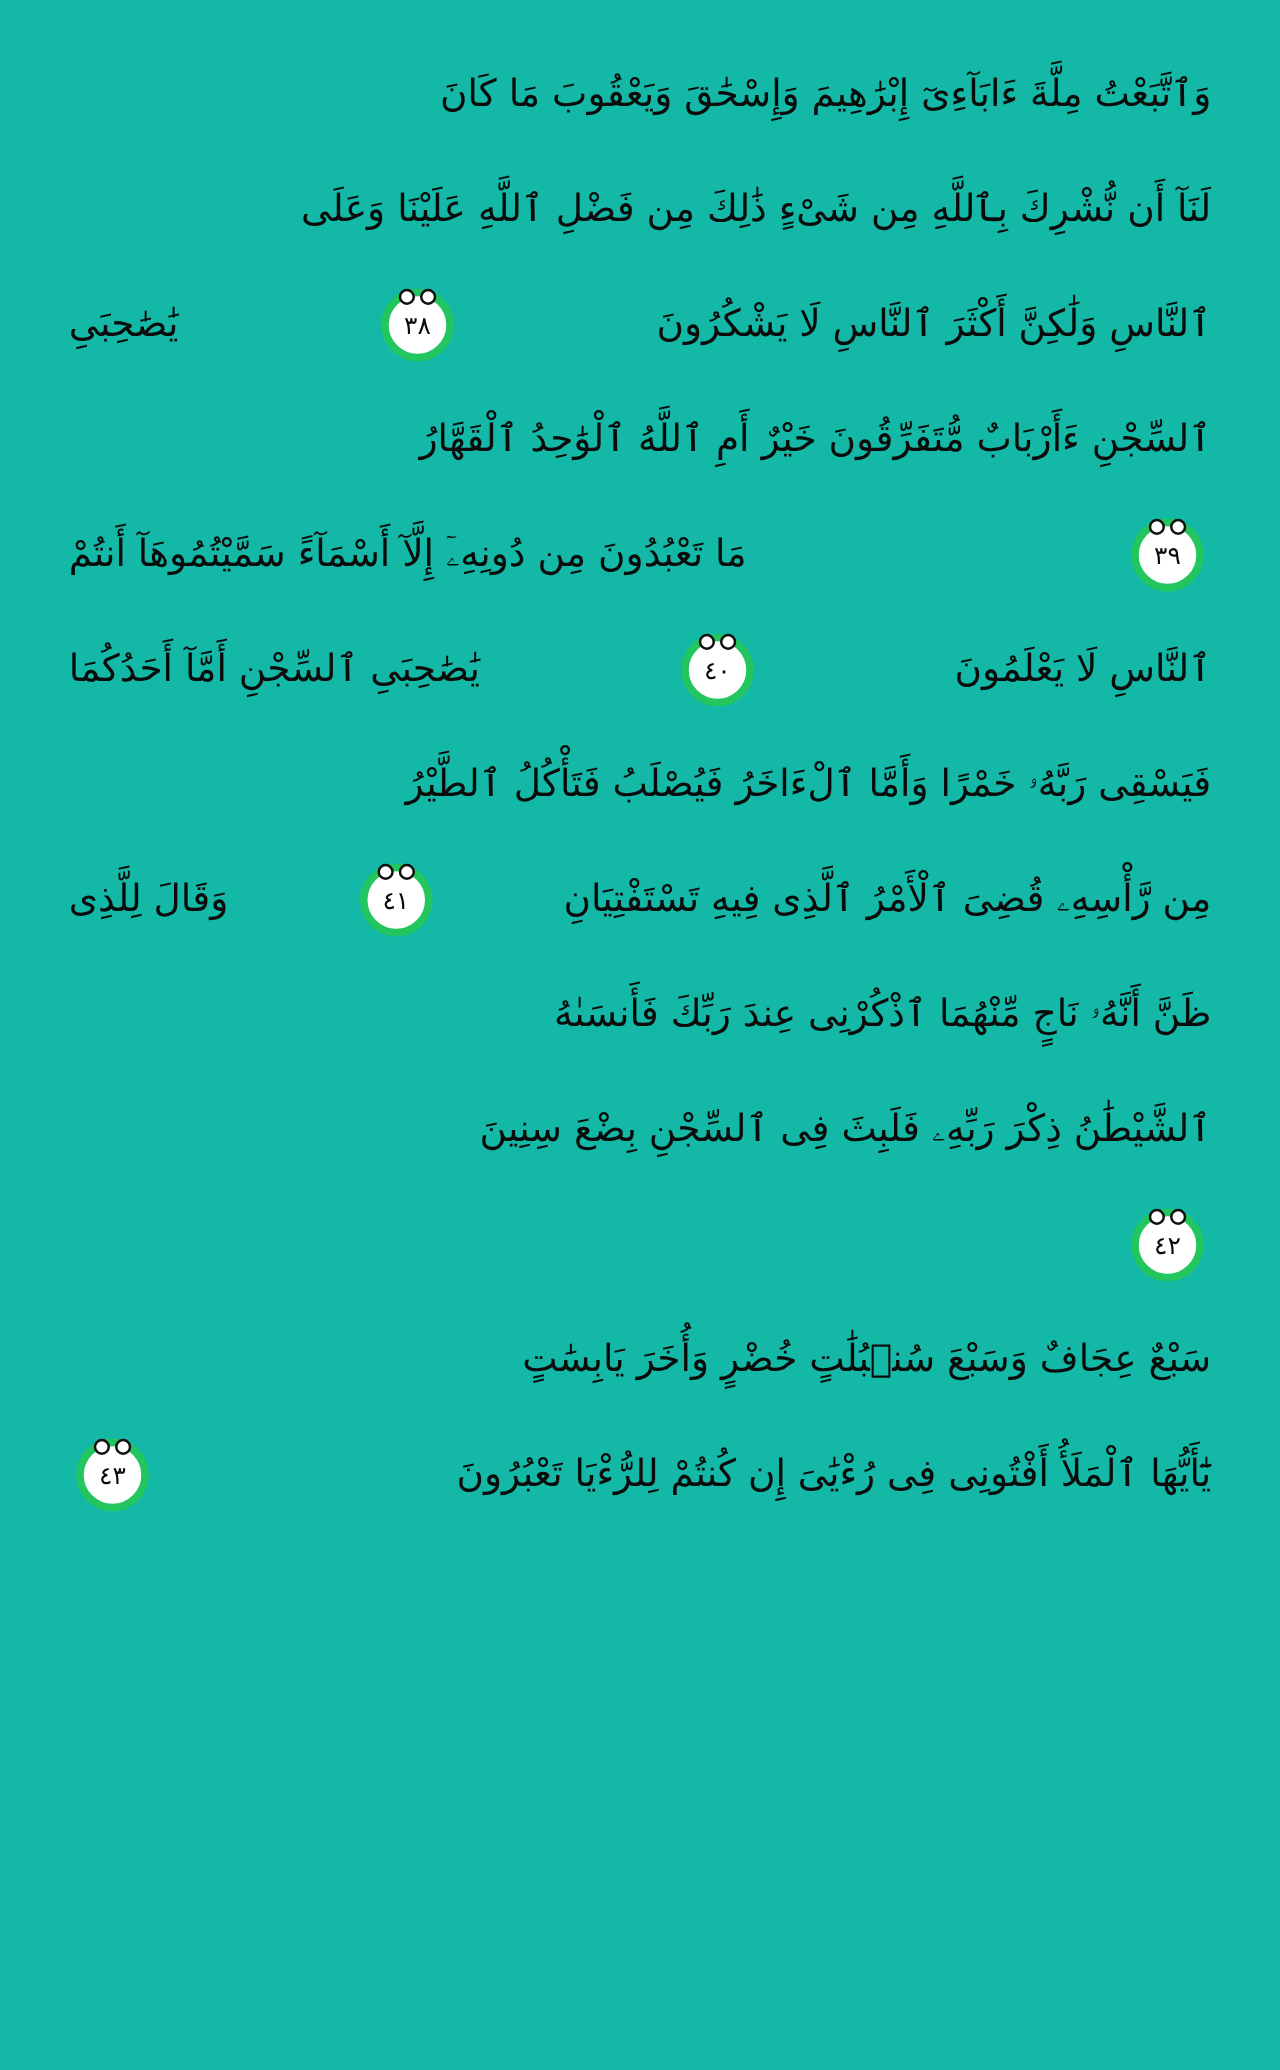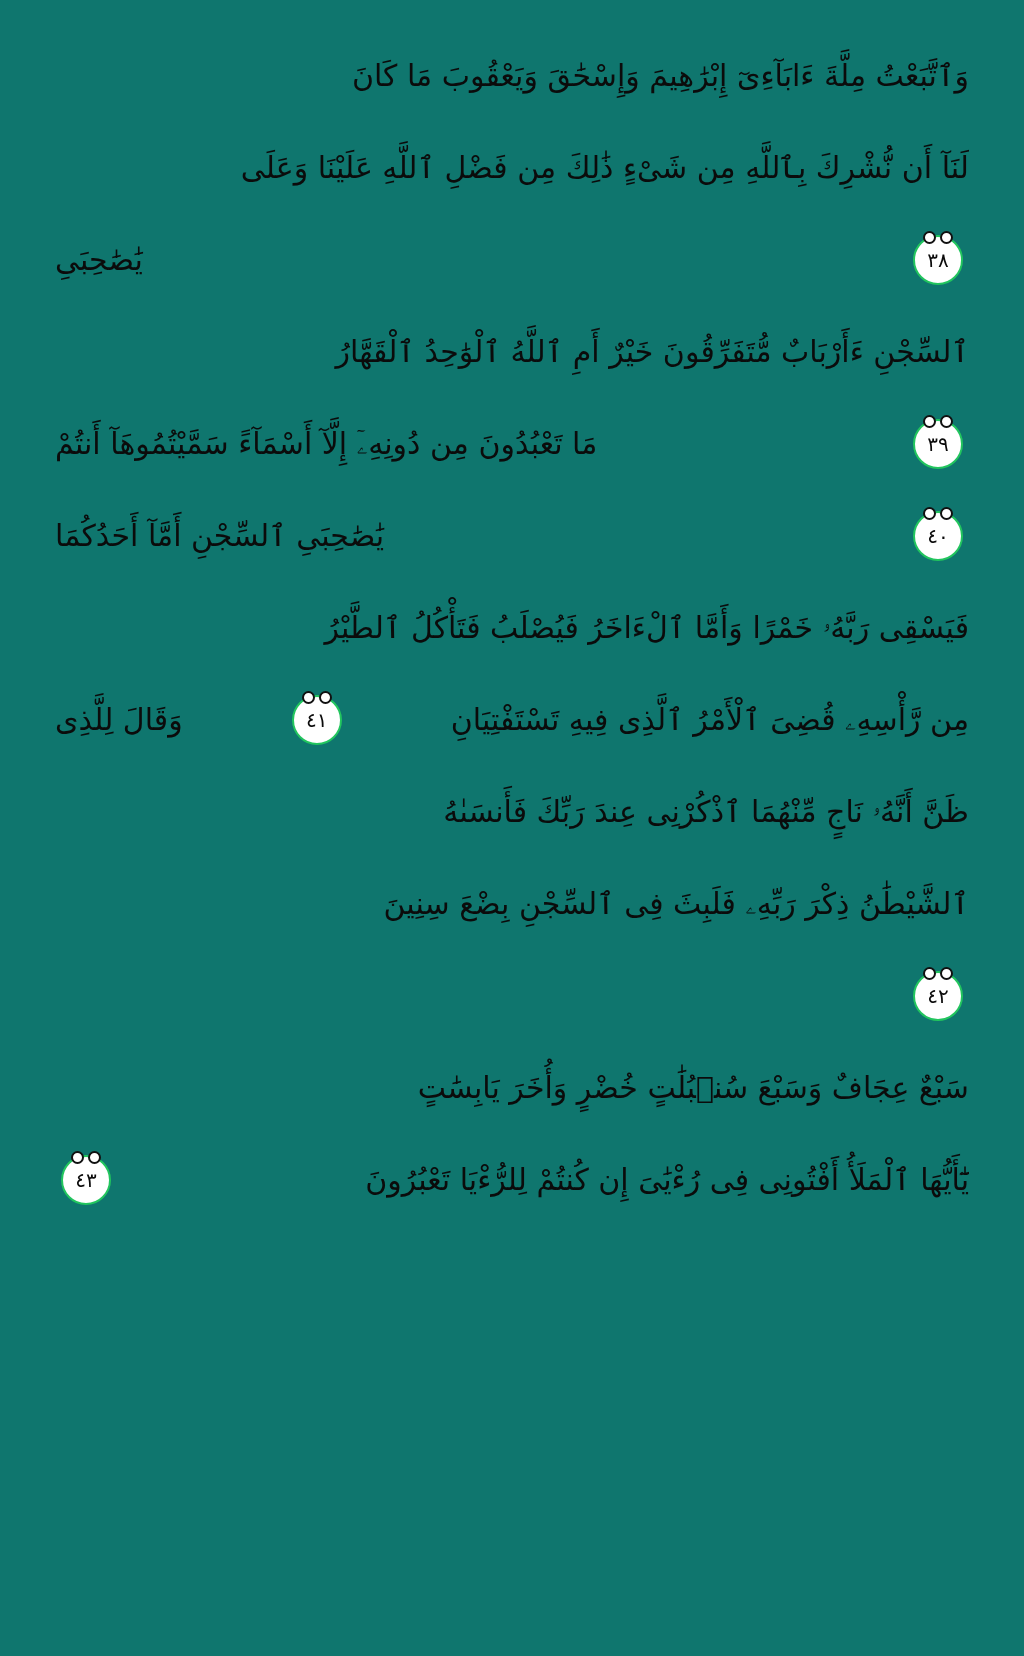--- a/index.html
+++ b/index.html
@@ -10,21 +10,21 @@
   body {
     width: 1024px;
     height: 1656px;
     font-family: "DejaVu Sans", sans-serif;
     color: #111111;
   }
   .page {
     position: relative;
     width: 1024px;
     height: 1656px;
-    background: #0f766e;
+    background: #14b8a6;
     box-sizing: border-box;
     padding: 30px 55px 20px 55px;
     display: flex;
     flex-direction: column;
     justify-content: flex-start;
   }
   .quran-text {
     direction: rtl;
     text-align: justify;
     text-align-last: justify;
@@ -48,21 +48,21 @@
   .line .seg {
     display: inline-block;
   }
   
   .ayah-marker {
     display: inline-flex;
     align-items: center;
     justify-content: center;
     width: 46px;
     height: 46px;
-    border: 2px solid #22c55e;
+    border: 6px solid #22c55e;
     border-radius: 50%;
     font-size: 20px;
     line-height: 1;
     margin: 0 6px;
     vertical-align: middle;
     position: relative;
     flex: none;
     background: #fff;
   }
   .ayah-marker::before,
@@ -92,36 +92,38 @@
 
     <div class="line">
       <span class="seg">وَٱتَّبَعْتُ مِلَّةَ ءَابَآءِىٓ إِبْرَٰهِيمَ وَإِسْحَٰقَ وَيَعْقُوبَ مَا كَانَ</span>
     </div>
 
     <div class="line">
       <span class="seg">لَنَآ أَن نُّشْرِكَ بِٱللَّهِ مِن شَىْءٍ ذَٰلِكَ مِن فَضْلِ ٱللَّهِ عَلَيْنَا وَعَلَى</span>
     </div>
 
     <div class="line">
+      <span class="seg">ٱلنَّاسِ وَلَٰكِنَّ أَكْثَرَ ٱلنَّاسِ لَا يَشْكُرُونَ</span>
       <span class="ayah-marker">٣٨</span>
       <span class="seg">يَٰصَٰحِبَىِ</span>
     </div>
 
     <div class="line">
       <span class="seg">ٱلسِّجْنِ ءَأَرْبَابٌ مُّتَفَرِّقُونَ خَيْرٌ أَمِ ٱللَّهُ ٱلْوَٰحِدُ ٱلْقَهَّارُ</span>
     </div>
 
     <div class="line">
       <span class="ayah-marker">٣٩</span>
       <span class="seg">مَا تَعْبُدُونَ مِن دُونِهِۦٓ إِلَّآ أَسْمَآءً سَمَّيْتُمُوهَآ أَنتُمْ</span>
     </div>
 
 
 
     <div class="line">
+      <span class="seg">ٱلنَّاسِ لَا يَعْلَمُونَ</span>
       <span class="ayah-marker">٤٠</span>
       <span class="seg">يَٰصَٰحِبَىِ ٱلسِّجْنِ أَمَّآ أَحَدُكُمَا</span>
     </div>
 
     <div class="line">
       <span class="seg">فَيَسْقِى رَبَّهُۥ خَمْرًا وَأَمَّا ٱلْءَاخَرُ فَيُصْلَبُ فَتَأْكُلُ ٱلطَّيْرُ</span>
     </div>
 
     <div class="line">
       <span class="seg">مِن رَّأْسِهِۦ قُضِىَ ٱلْأَمْرُ ٱلَّذِى فِيهِ تَسْتَفْتِيَانِ</span>

